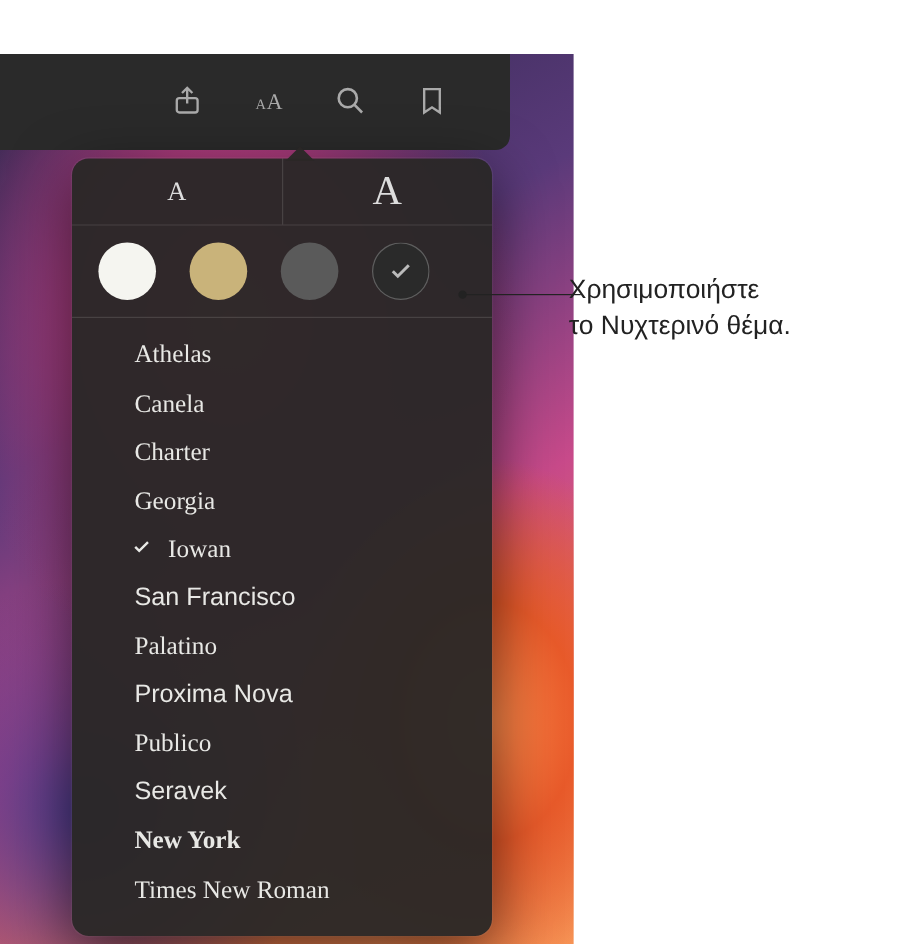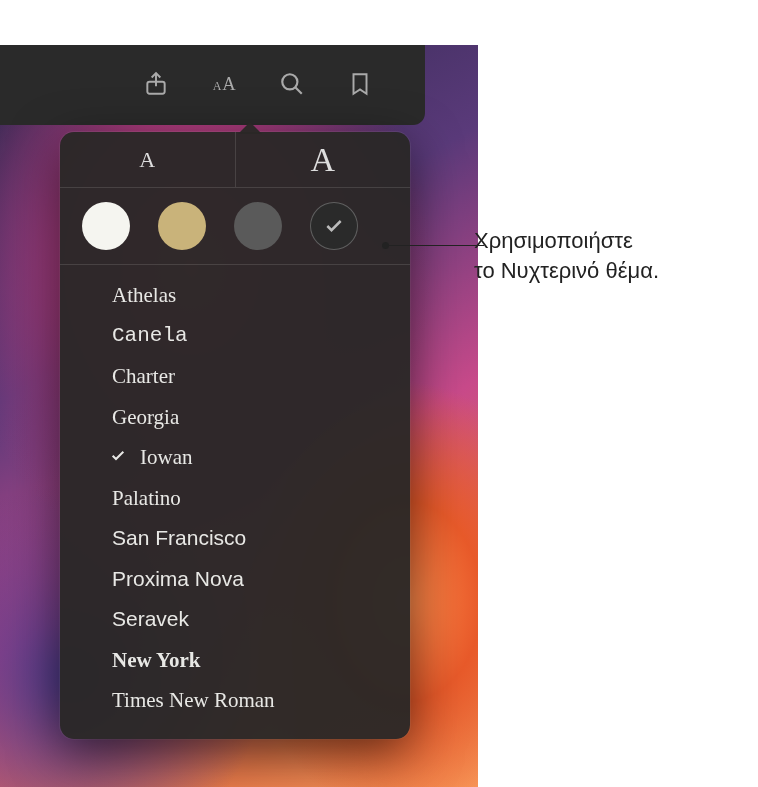--- a/index.html
+++ b/index.html
@@ -199,21 +199,21 @@
       position: absolute;
       left: -4px;
       top: -3px;
       width: 7px;
       height: 7px;
       border-radius: 50%;
       background: #222;
     }
     
     .font-athelas { font-family: Georgia, serif; }
-    .font-canela { font-family: Liberation Mono, monospace; }
+    .font-canela { font-family: Liberation Serif, serif; }
     .font-charter { font-family: Georgia, serif; }
     .font-georgia { font-family: Georgia, serif; }
     .font-iowan { font-family: Georgia, serif; margin-left: 28px; }
     .font-palatino { font-family: Palatino, Georgia, serif; }
     .font-sanfrancisco { font-family: -apple-system, sans-serif; }
     .font-proxima { font-family: -apple-system, sans-serif; }
     .font-publico { font-family: Georgia, serif; }
     .font-newyork { font-family: Georgia, serif; font-weight: 600;}
     .font-seravek { font-family: -apple-system, sans-serif; }
     .font-times { font-family: "Times New Roman", serif; }
@@ -281,28 +281,31 @@
       </div>
       <div class="font-item font-georgia">
         <span>Georgia</span>
       </div>
       <div class="font-item font-iowan">
         <span class="check"><svg viewBox="0 0 24 24" fill="none" stroke="currentColor" stroke-width="3">
             <path d="M4 12l5 5L20 6"></path>
           </svg></span>
         <span>Iowan</span>
       </div>
+      <div class="font-item font-sanfrancisco">
+        <span>San Francisco</span>
+      </div>
       <div class="font-item font-palatino">
         <span>Palatino</span>
       </div>
-      <div class="font-item font-sanfrancisco">
-        <span>San Francisco</span>
-      </div>
       <div class="font-item font-proxima">
         <span>Proxima Nova</span>
+      </div>
+      <div class="font-item font-publico">
+        <span>Publico</span>
       </div>
       <div class="font-item font-seravek">
         <span>Seravek</span>
       </div>
       <div class="font-item font-newyork">
         <span>New York</span>
       </div>
       <div class="font-item font-times">
         <span>Times New Roman</span>
       </div>

